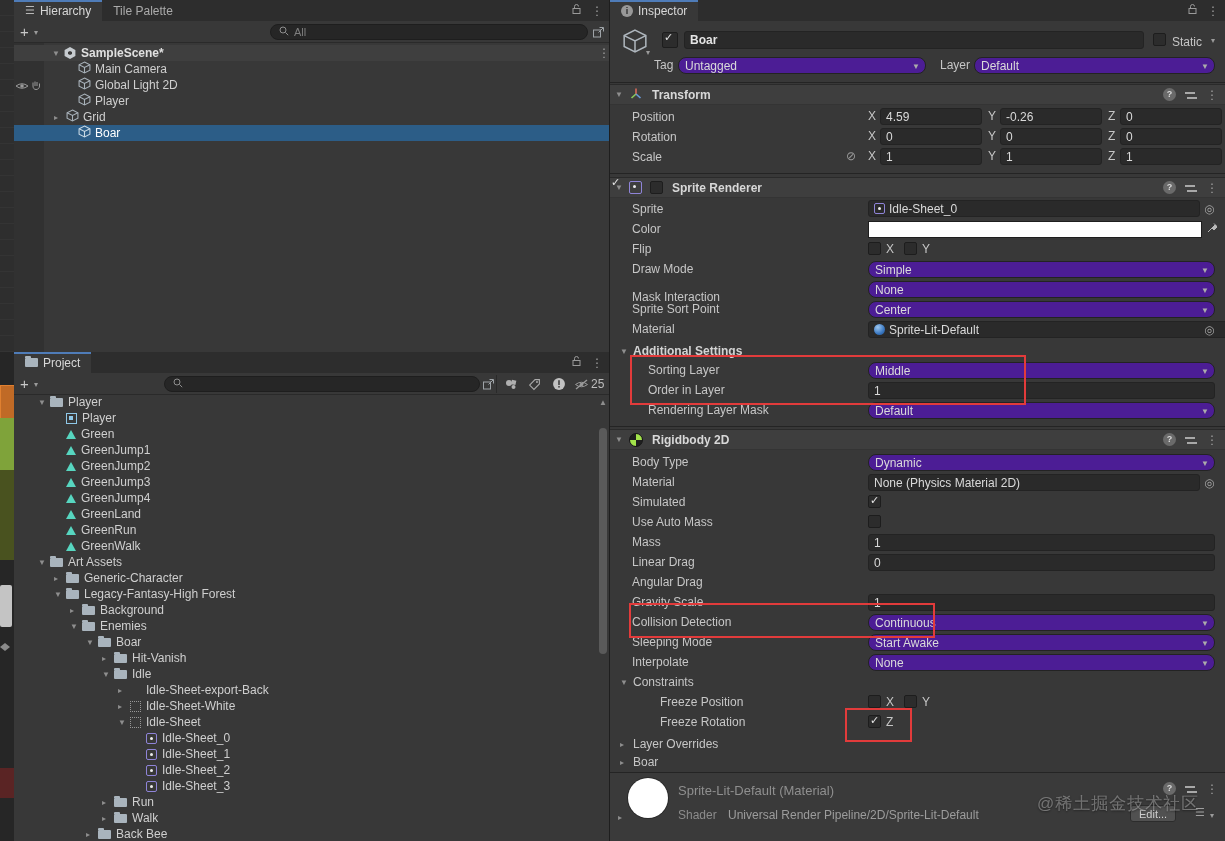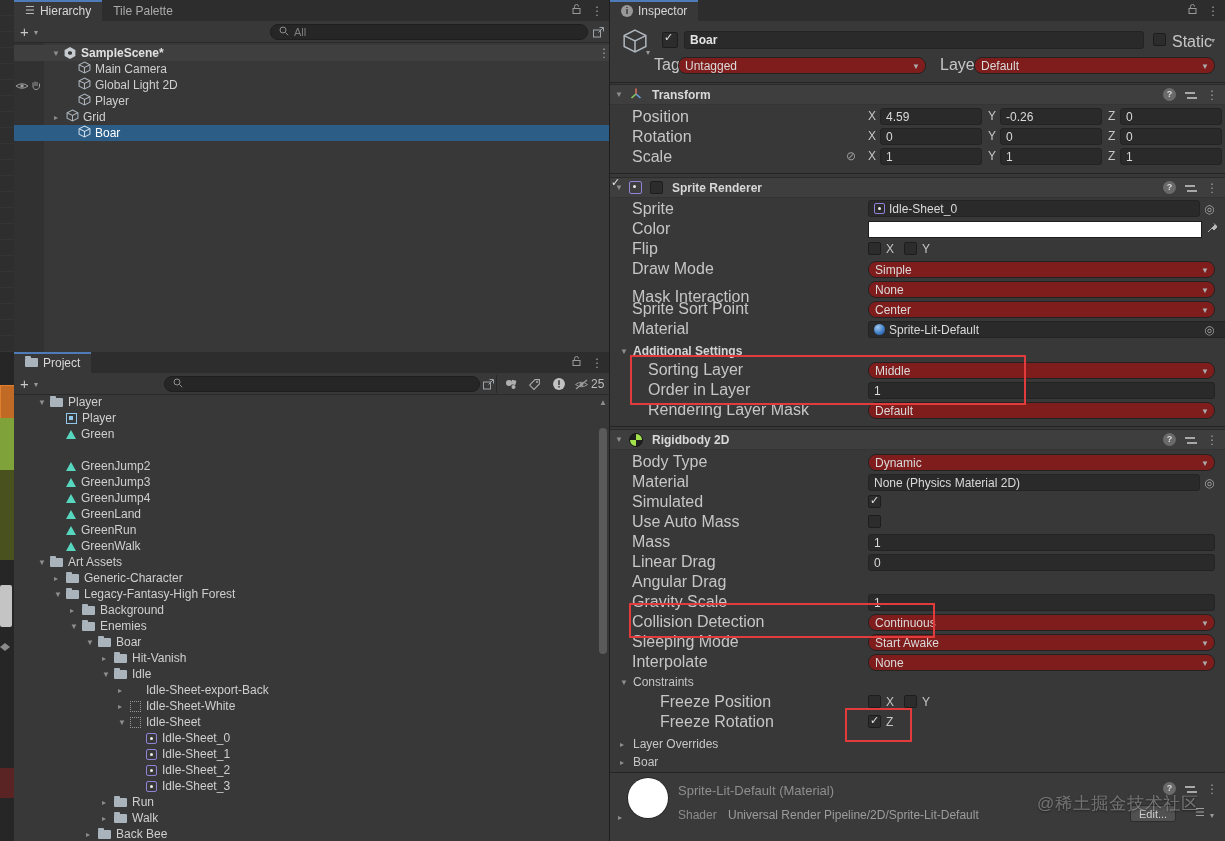--- a/index.html
+++ b/index.html
@@ -43,22 +43,22 @@
   .ic-scene::after{content:"";position:absolute;left:4px;top:4px;width:4px;height:4px;background:#3A3A3A;clip-path:polygon(50% 0,100% 25%,100% 75%,50% 100%,0 75%,0 25%)}
   .ic-sphere{width:11px;height:11px;border-radius:50%;background:radial-gradient(circle at 35% 30%,#9EC8F0,#3A78C2 60%,#1F4C86);margin-right:5px}
   .ic-rb{width:14px;height:14px;border-radius:50%;background:conic-gradient(#A2E34B 0 90deg,#1F1F1F 90deg 180deg,#A2E34B 180deg 270deg,#1F1F1F 270deg 360deg);border:1px solid #161616}
   .info-badge{width:12px;height:12px;border-radius:50%;background:#989898;color:#2A2A2A;font-size:9px;font-weight:bold;text-align:center;line-height:12px}
   .qi{width:13px;height:13px;border-radius:50%;background:#6A6A6A;color:#DADADA;font-size:9px;font-weight:bold;text-align:center;line-height:13px}
   .pi{width:12px;height:10px;position:relative}
   .pi::before,.pi::after{content:"";position:absolute;height:2px;background:#A8A8A8}
   .pi::before{top:2px;left:0;right:2px}.pi::after{bottom:1px;left:2px;right:0}
 
   
-  .lbl{position:absolute;font-size:16px;color:#C6C6C6;height:18px;line-height:18px;white-space:nowrap}
-  .dd{position:absolute;height:17px;background:#7f1d1d;border:1px solid #232323;border-radius:8px;font-size:12px;color:#DADADA;display:flex;align-items:center;padding:0 6px;box-sizing:border-box}
+  .lbl{position:absolute;font-size:12px;color:#C6C6C6;height:18px;line-height:18px;white-space:nowrap}
+  .dd{position:absolute;height:17px;background:#4c1d95;border:1px solid #232323;border-radius:8px;font-size:12px;color:#DADADA;display:flex;align-items:center;padding:0 6px;box-sizing:border-box}
   .dd .arr{position:absolute;right:5px;top:4px;font-size:8px;color:#ABABAB}
   .tf{position:absolute;height:17px;background:#2A2A2A;border:1px solid #232323;border-radius:3px;font-size:12px;color:#DADADA;display:flex;align-items:center;padding:0 5px;box-sizing:border-box;white-space:nowrap}
   .objf{position:absolute;height:17px;background:#2A2A2A;border:1px solid #232323;border-radius:3px;font-size:12px;color:#DADADA;display:flex;align-items:center;gap:4px;padding:0 5px;box-sizing:border-box;white-space:nowrap}
   .cb{position:absolute;width:13px;height:13px;background:#2C2C2C;border:1px solid #1D1D1D;border-radius:2px;box-sizing:border-box}
   .cb.on::after{content:"✓";position:absolute;left:1px;top:-2px;font-size:11px;color:#E6E6E6}
   .pick{position:absolute;width:15px;height:17px;display:flex;align-items:center;justify-content:center;color:#A6A6A6;font-size:12px}
   .hdr{position:absolute;left:0;width:615px;height:21px;background:#3E3E3E;border-top:1px solid #2A2A2A;border-bottom:1px solid #343434;box-sizing:border-box;display:flex;align-items:center}
   .hdr .fold{width:14px;margin-left:5px;font-size:8px;color:#8E8E8E}
   .hdr .title{font-weight:bold;color:#D8D8D8;margin-left:9px}
   .hicons{position:absolute;display:flex;gap:9px;align-items:center}
@@ -240,20 +240,25 @@
     <div class="trow" style="top:58px;padding-left:40px">
         <span class="fold"></span>
         <span class="ic ic-prefab"></span>
         <span>Player</span>
       </div>
     <div class="trow" style="top:74px;padding-left:40px">
         <span class="fold"></span>
         <span class="ic ic-anim"></span>
         <span>Green</span>
       </div>
+    <div class="trow" style="top:90px;padding-left:40px">
+        <span class="fold"></span>
+        <span class="ic ic-anim"></span>
+        <span>GreenJump1</span>
+      </div>
     <div class="trow" style="top:106px;padding-left:40px">
         <span class="fold"></span>
         <span class="ic ic-anim"></span>
         <span>GreenJump2</span>
       </div>
     <div class="trow" style="top:122px;padding-left:40px">
         <span class="fold"></span>
         <span class="ic ic-anim"></span>
         <span>GreenJump3</span>
       </div>

